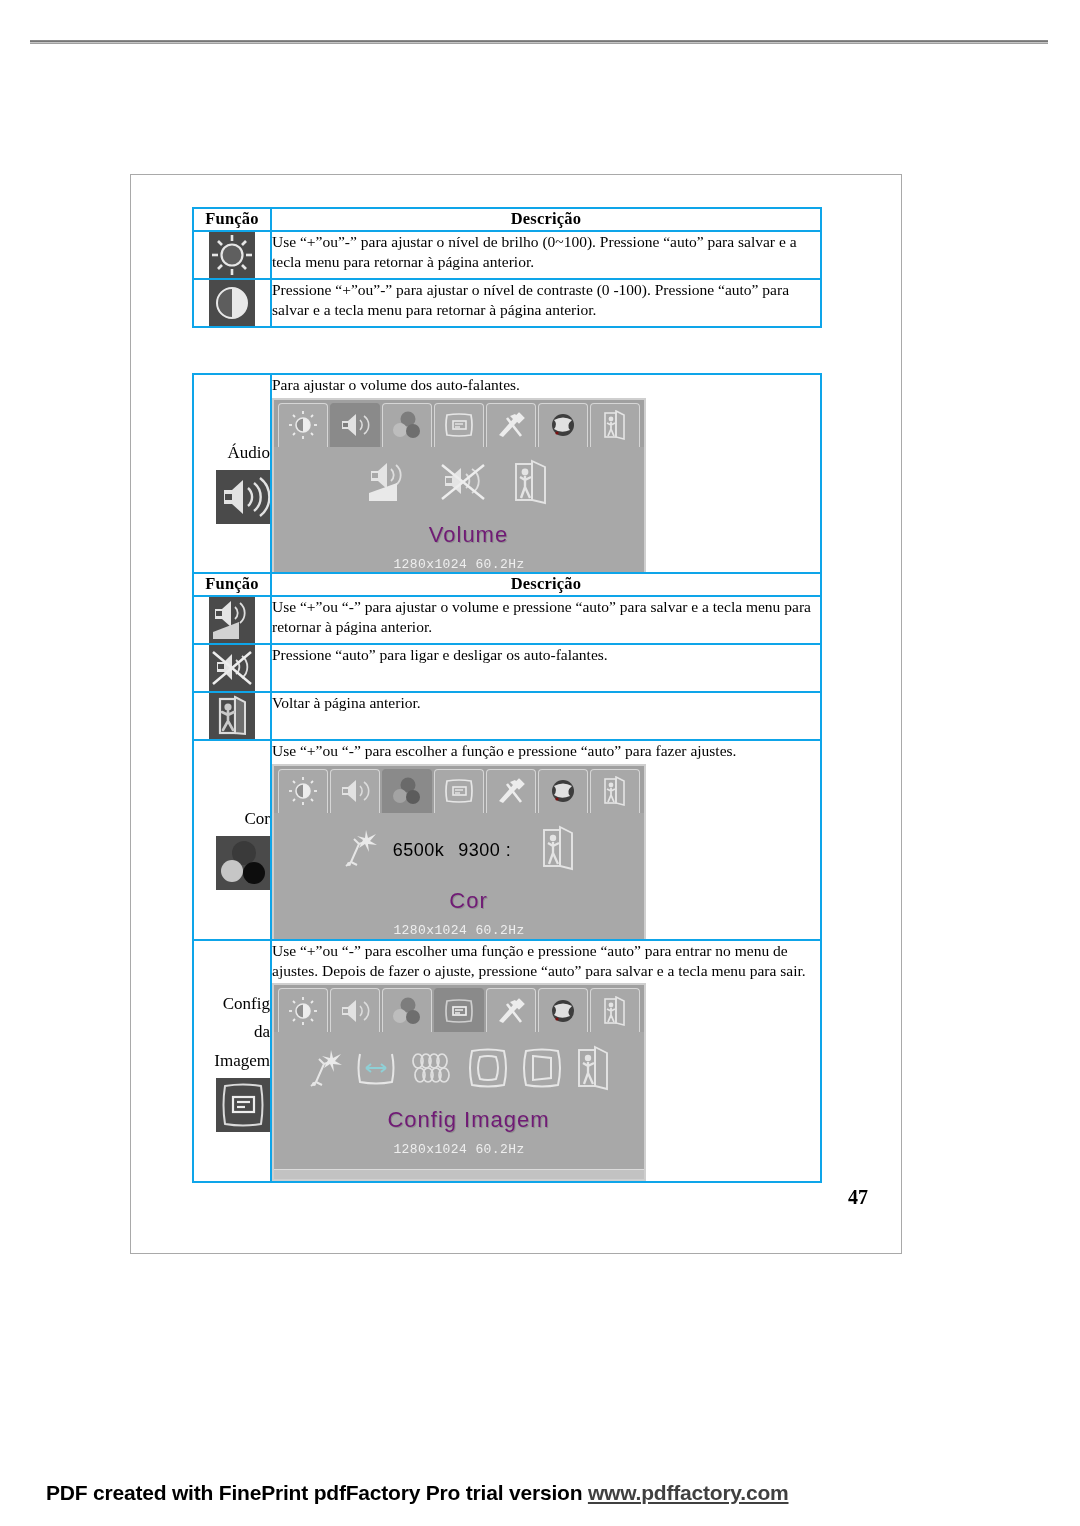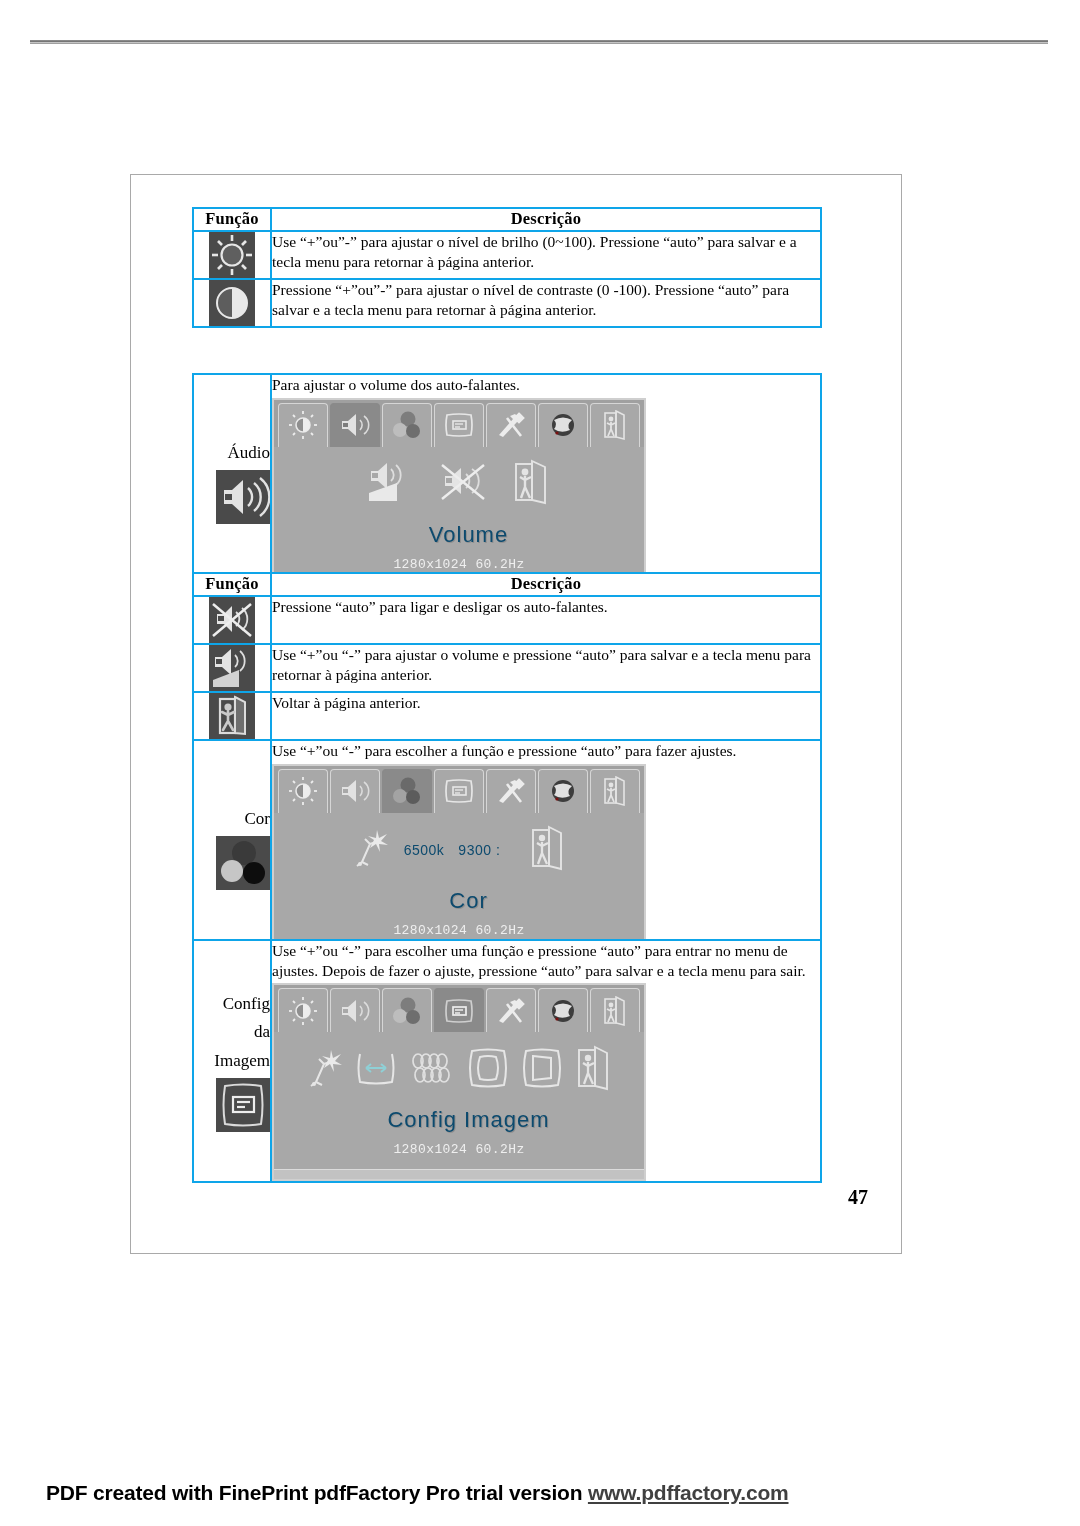--- a/index.html
+++ b/index.html
@@ -141,21 +141,21 @@
     position: relative;
   }
   .osd-row {
     display: flex;
     justify-content: center;
     align-items: center;
     gap: 22px;
     min-height: 52px;
   }
   .osd-title {
-    color: #0c4a6e;
+    color: #701a75;
     font-size: 22px;
     letter-spacing: 1px;
     margin-top: 10px;
     font-family: "Liberation Sans", sans-serif;
     text-shadow: 1px 1px 0 #8f8f8f;
     margin-left: 19px;
   }
   .osd-res {
     color: #efefef;
     font-size: 13px;
@@ -163,22 +163,22 @@
     margin-top: 8px;
     margin-bottom: 4px;
     font-family: Liberation Mono, monospace;
   }
   .osd-foot {
     height: 9px;
     background: #c2c2c2;
     border-top: 1px solid #dcdcdc;
   }
   .osd-kelvin {
-    color: #0c4a6e;
-    font-size: 14px;
+    color: #000000;
+    font-size: 18px;
     font-family: "Liberation Sans", sans-serif;
     letter-spacing: .5px;
   }
   .sliders { display: inline-block; }
   .sld {
     width: 48px; height: 7px;
     margin: 3px 0;
     background: #d8d8d8;
   }
   .sld i { display:block; height:100%; background:#6f6f6f; }
@@ -402,45 +402,45 @@
   <tbody>
     <tr>
       <th class="hdr">Função</th>
       <th class="hdr">Descrição</th>
     </tr>
 
     <tr>
       <td class="icon-cell">
         <span class="bmp">
           <svg width="46" height="46" viewBox="0 0 46 46">
+            <path d="M6 12 L6 22 L13 22 L22 30 L22 4 L13 12 Z" fill="#e4e4e4"></path>
+            <rect x="7" y="14" width="6" height="5" fill="#4a4a4a"></rect>
+            <path d="M26 10 A8 8 0 0 1 26 22" fill="none" stroke="#dedede" stroke-width="1.8"></path>
+            <path d="M31 6 A13 13 0 0 1 31 26" fill="none" stroke="#dedede" stroke-width="1.8"></path>
+            <path d="M4 42 L4 35 L30 25 L30 42 Z" fill="#d2d2d2"></path>
+          </svg>
+        </span>
+      </td>
+      <td class="desc-cell">Use “+”ou “-” para ajustar o volume e pressione “auto” para salvar e a tecla menu para retornar à página anterior.</td>
+    </tr>
+
+    <tr>
+      <td class="icon-cell">
+        <span class="bmp">
+          <svg width="46" height="46" viewBox="0 0 46 46">
             <path d="M8 17 L8 27 L15 27 L23 35 L23 9 L15 17 Z" fill="#e4e4e4"></path>
             <rect x="9" y="19" width="6" height="5" fill="#4a4a4a"></rect>
             <path d="M27 15 A9 9 0 0 1 27 29" fill="none" stroke="#dedede" stroke-width="1.8"></path>
             <path d="M33 11 A14 14 0 0 1 33 33" fill="none" stroke="#dedede" stroke-width="1.8"></path>
             <line x1="4" y1="7" x2="42" y2="39" stroke="#ededed" stroke-width="2.6"></line>
             <line x1="42" y1="7" x2="4" y2="39" stroke="#ededed" stroke-width="2.6"></line>
           </svg>
         </span>
       </td>
       <td class="desc-cell">Pressione “auto” para ligar e desligar os auto-falantes.</td>
-    </tr>
-
-    <tr>
-      <td class="icon-cell">
-        <span class="bmp">
-          <svg width="46" height="46" viewBox="0 0 46 46">
-            <path d="M6 12 L6 22 L13 22 L22 30 L22 4 L13 12 Z" fill="#e4e4e4"></path>
-            <rect x="7" y="14" width="6" height="5" fill="#4a4a4a"></rect>
-            <path d="M26 10 A8 8 0 0 1 26 22" fill="none" stroke="#dedede" stroke-width="1.8"></path>
-            <path d="M31 6 A13 13 0 0 1 31 26" fill="none" stroke="#dedede" stroke-width="1.8"></path>
-            <path d="M4 42 L4 35 L30 25 L30 42 Z" fill="#d2d2d2"></path>
-          </svg>
-        </span>
-      </td>
-      <td class="desc-cell">Use “+”ou “-” para ajustar o volume e pressione “auto” para salvar e a tecla menu para retornar à página anterior.</td>
     </tr>
 
     <tr>
       <td class="icon-cell">
         <span class="bmp">
           <svg width="46" height="46" viewBox="0 0 46 46">
             <rect x="11" y="6" width="15" height="34" fill="none" stroke="#dcdcdc" stroke-width="2.2"></rect>
             <path d="M26 4 L36 9 L36 41 L26 40 Z" fill="#6e6e6e" stroke="#dcdcdc" stroke-width="2"></path>
             <circle cx="19" cy="14" r="3.6" fill="#c9c9c9"></circle>
             <path d="M19 18 L19 28 M19 22 L13 19 M19 22 L25 19 M19 28 L14 37 M19 28 L24 37" stroke="#c9c9c9" stroke-width="2.6" fill="none" stroke-linecap="round"></path>

